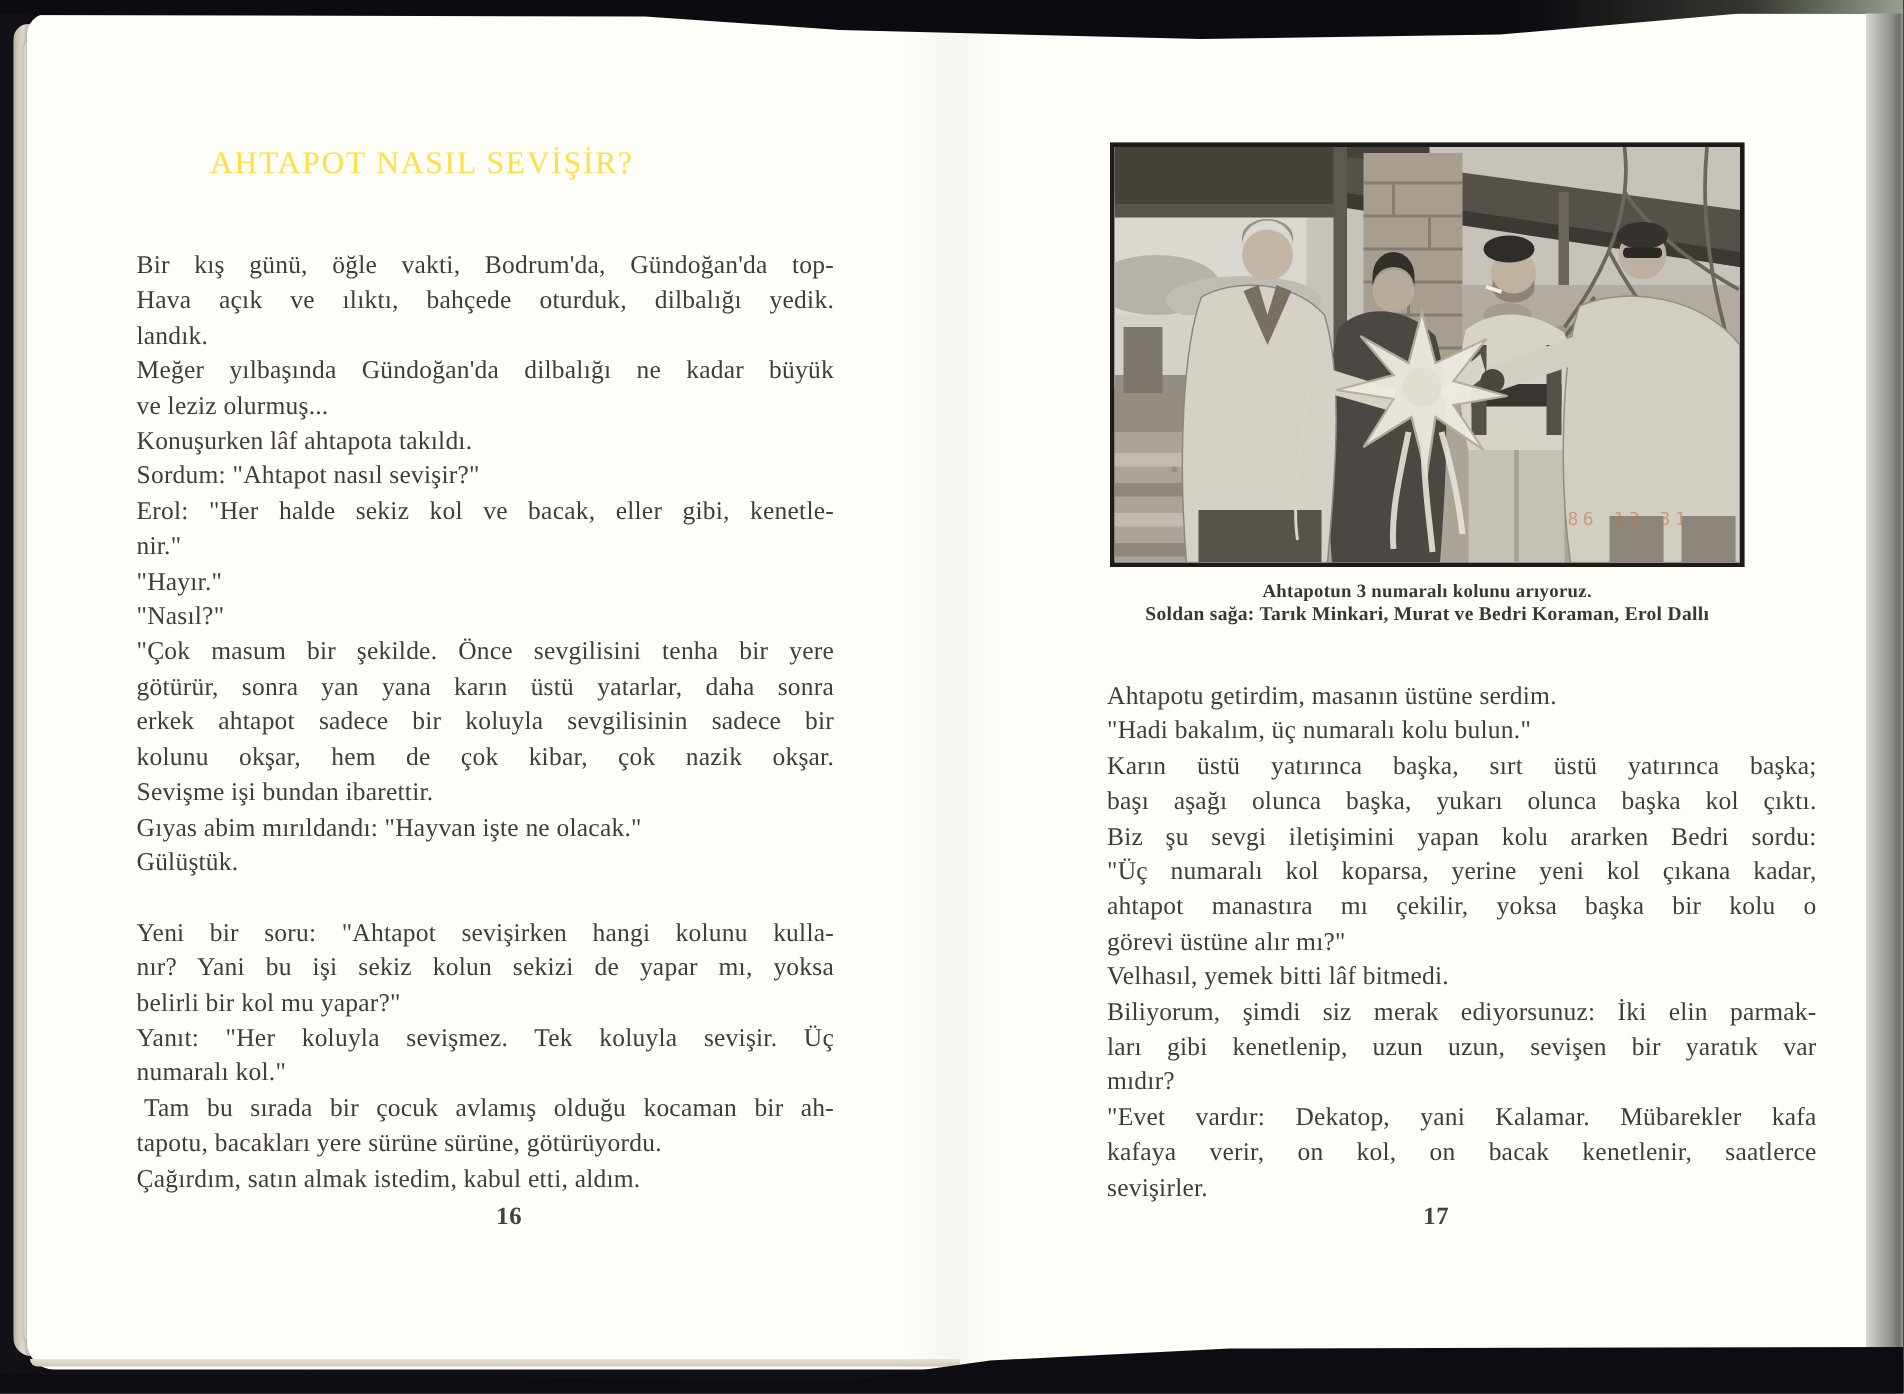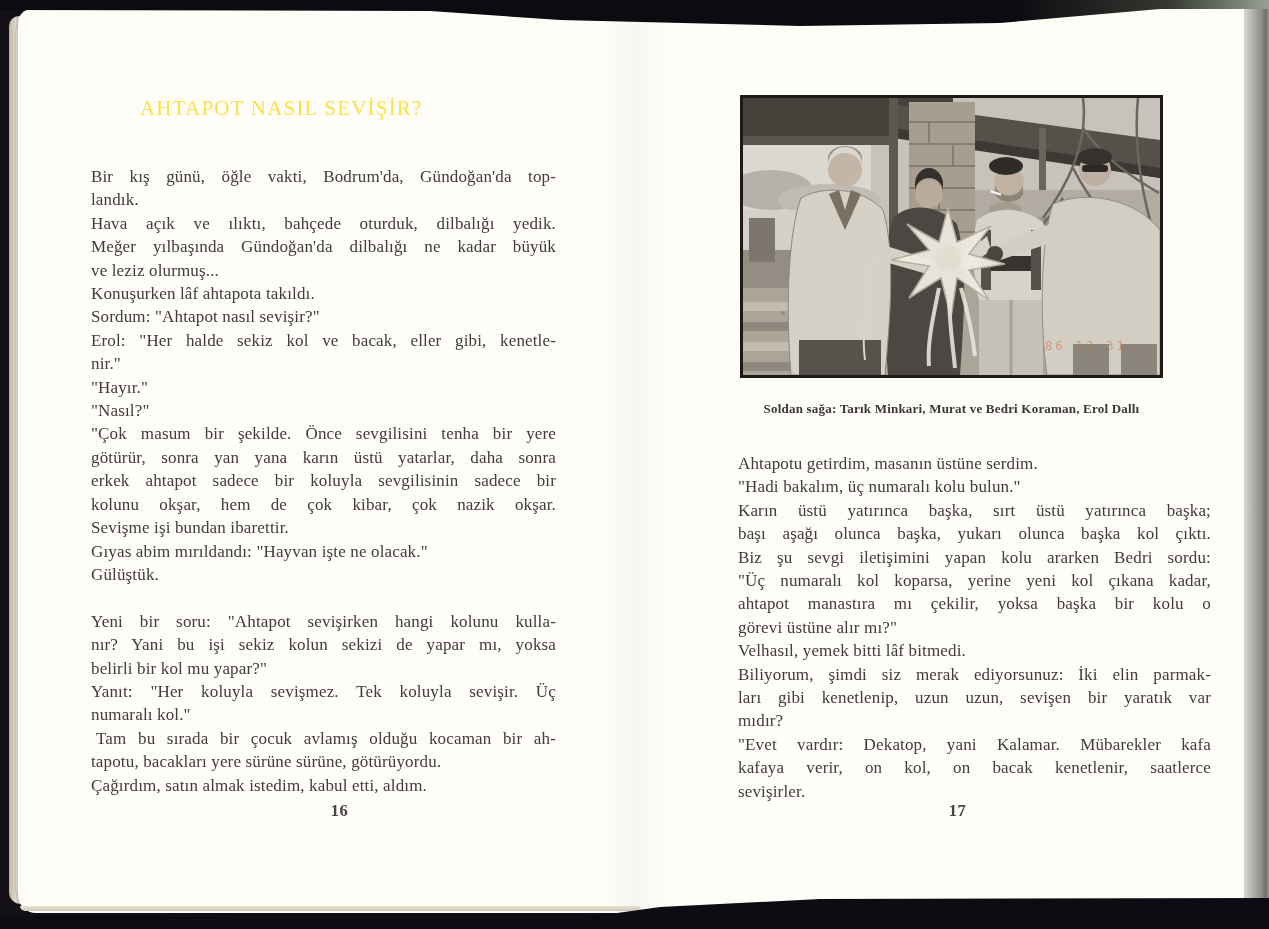--- a/index.html
+++ b/index.html
@@ -87,22 +87,22 @@
   <div class="page-main"></div>
   <div class="gutter-shade"></div>
   <div class="fore-edge"></div>
   <div class="top-bar"></div>
   <div class="bottom-edge-line"></div>
   <div class="bottom-bar"></div>
 
   <div class="page-title">AHTAPOT NASIL SEVİŞİR?</div>
   <div id="left-col" class="text-col">
       <div class="tline just">Bir kış günü, öğle vakti, Bodrum'da, Gündoğan'da top-</div>
+      <div class="tline just">Hava açık ve ılıktı, bahçede oturduk, dilbalığı yedik.</div>
       <div class="tline">landık.</div>
-      <div class="tline just">Hava açık ve ılıktı, bahçede oturduk, dilbalığı yedik.</div>
       <div class="tline just">Meğer yılbaşında Gündoğan'da dilbalığı ne kadar büyük</div>
       <div class="tline">ve leziz olurmuş...</div>
       <div class="tline">Konuşurken lâf ahtapota takıldı.</div>
       <div class="tline">Sordum: "Ahtapot nasıl sevişir?"</div>
       <div class="tline just">Erol: "Her halde sekiz kol ve bacak, eller gibi, kenetle-</div>
       <div class="tline">nir."</div>
       <div class="tline">"Hayır."</div>
       <div class="tline">"Nasıl?"</div>
       <div class="tline just">"Çok masum bir şekilde. Önce sevgilisini tenha bir yere</div>
       <div class="tline just">götürür, sonra yan yana karın üstü yatarlar, daha sonra</div>
@@ -231,20 +231,21 @@
       <g stroke="#e8e3d8" stroke-width="4" fill="none" opacity="0.9">
         <path d="M196,190 C190,220 184,245 186,268"></path>
         <path d="M206,196 C206,225 210,248 212,270"></path>
         <path d="M218,190 C226,218 230,240 232,258"></path>
       </g>
       <path d="M130,160 C124,200 118,235 122,262" stroke="#d9d3c7" stroke-width="2" fill="none"></path>
 
       <text x="302" y="252" font-family="'DejaVu Sans Mono',monospace" font-size="12" letter-spacing="3" fill="#c8703f" opacity="0.55" id="date-stamp">86 12 31</text>
     </svg>
   </div>
+  <div id="caption-1" class="caption">Ahtapotun 3 numaralı kolunu arıyoruz.</div>
   <div id="caption-2" class="caption">Soldan sağa: Tarık Minkari, Murat ve Bedri Koraman, Erol Dallı</div>
 
   <div id="right-col" class="text-col">
       <div class="tline">Ahtapotu getirdim, masanın üstüne serdim.</div>
       <div class="tline">"Hadi bakalım, üç numaralı kolu bulun."</div>
       <div class="tline just">Karın üstü yatırınca başka, sırt üstü yatırınca başka;</div>
       <div class="tline just">başı aşağı olunca başka, yukarı olunca başka kol çıktı.</div>
       <div class="tline just">Biz şu sevgi iletişimini yapan kolu ararken Bedri sordu:</div>
       <div class="tline just">"Üç numaralı kol koparsa, yerine yeni kol çıkana kadar,</div>
       <div class="tline just">ahtapot manastıra mı çekilir, yoksa başka bir kolu o</div>

